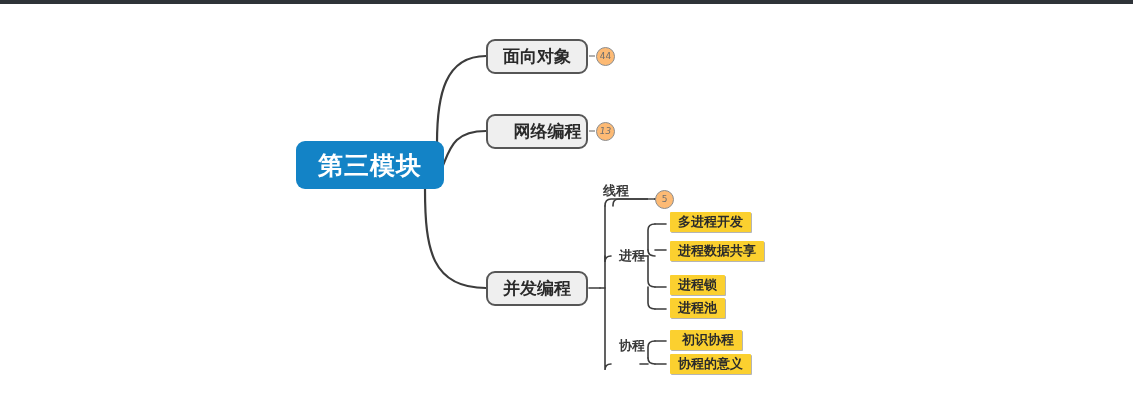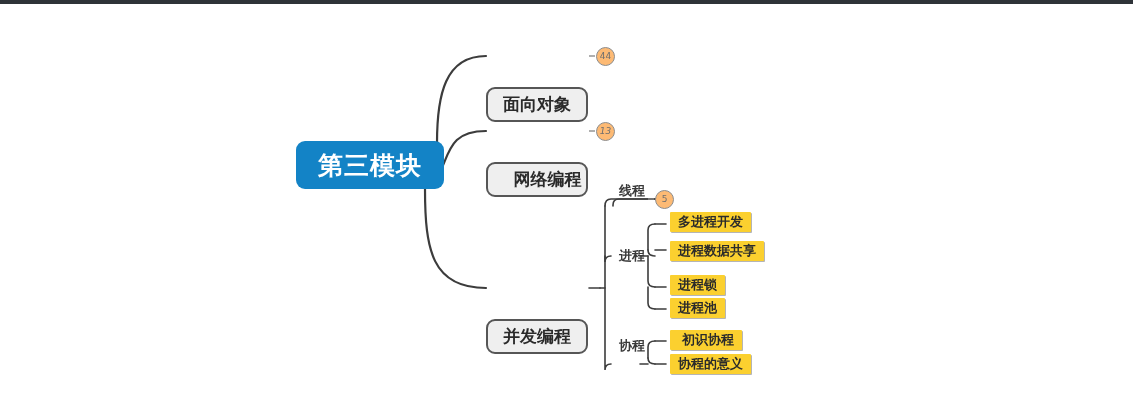--- a/index.html
+++ b/index.html
@@ -58,21 +58,20 @@
 
   .node-main {
     background: #efefef;
     color: #2a2a2a;
     border: 2px solid #565656;
     border-radius: 9px;
     font-size: 17px;
     font-weight: bold;
     width: 102px;
     height: 35px;
-    margin-top: 48px;
   }
 
   .node-branch-label {
     color: #3a3a3a;
     font-size: 13px;
     font-weight: bold;
     background: transparent;
   }
 
   .node-leaf {
@@ -158,21 +157,21 @@
   <div class="node node-root">第三模块</div>
 
   <div class="node node-main" style="left:486px; top:39px;">面向对象</div>
   <div class="badge" style="left:596px; top:47px;">44</div>
 
   <div class="node node-main" style="left:486px; top:114px;padding-left:21px;">网络编程</div>
   <div class="badge" style="left:596px; top:122px;font-style:italic;">13</div>
 
   <div class="node node-main" style="left:486px; top:271px;">并发编程</div>
 
-  <div class="node node-branch-label" style="left:612px; top:182px; width:40px; height:18px;">线程</div>
+  <div class="node node-branch-label" style="left:596px; top:182px; width:40px; height:18px;">线程</div>
   <div class="badge" style="left:655px; top:190px;">5</div>
 
   <div class="node node-branch-label" style="left:612px; top:247px; width:40px; height:18px;">进程</div>
 
   <div class="node node-branch-label" style="left:612px; top:337px; width:40px; height:18px;">协程</div>
 
   <div class="node node-leaf" style="left:670px; top:212px;">多进程开发</div>
 
   <div class="node node-leaf" style="left:670px; top:241px;">进程数据共享</div>
 

